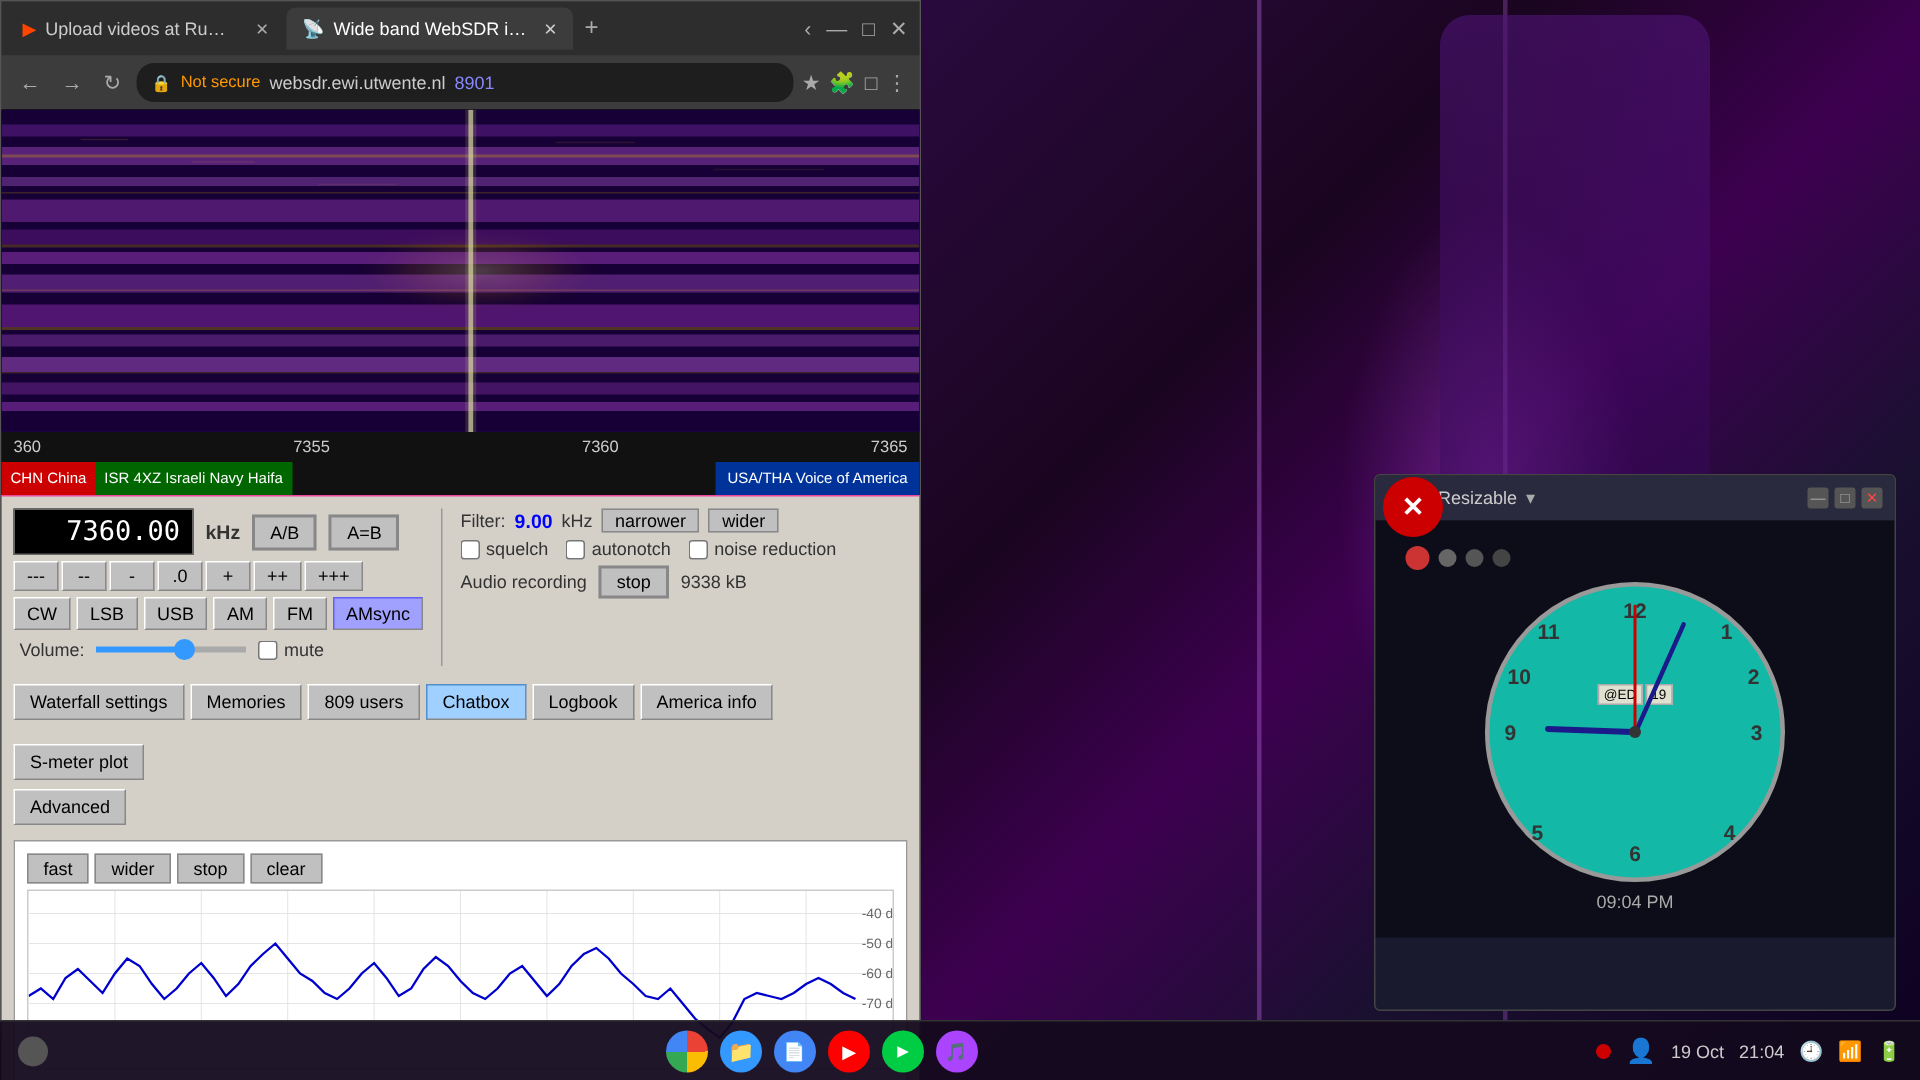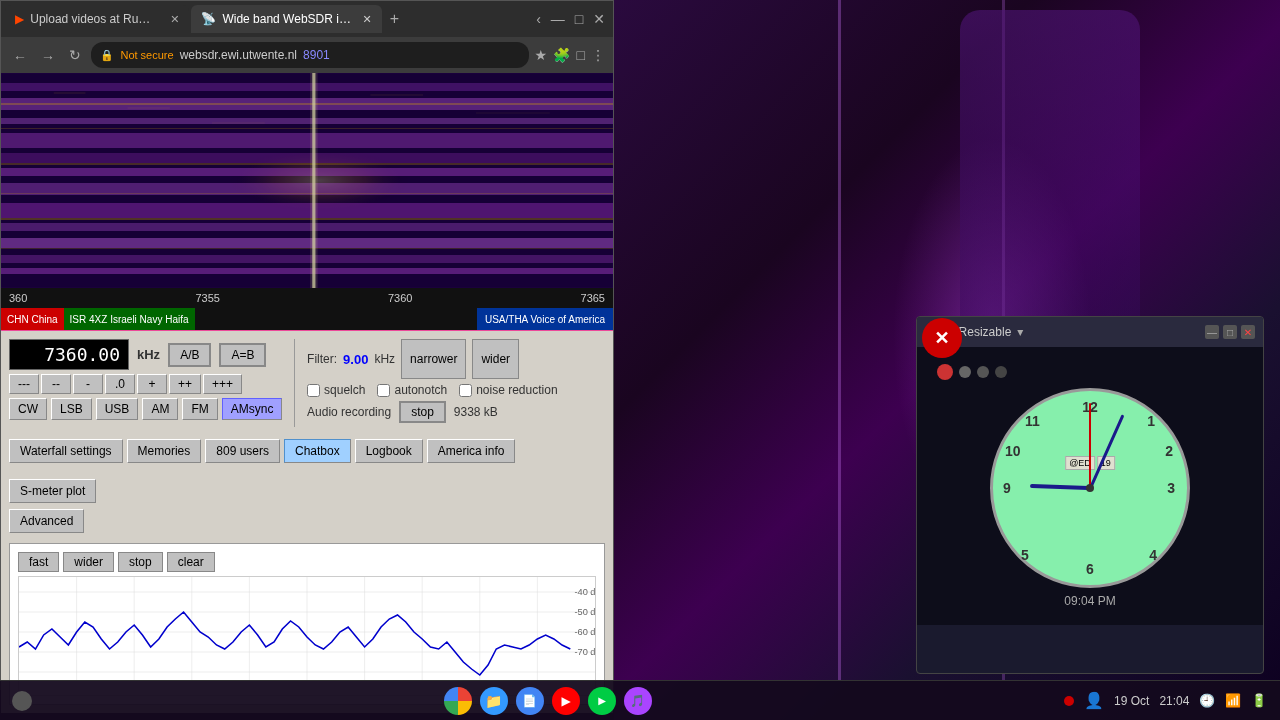--- a/index.html
+++ b/index.html
@@ -235,21 +235,21 @@
       margin-bottom: 6px;
       padding-left: 4px;
     }
 
     .filter-label { color: #333; font-size: 12px; }
     .filter-value { color: #00f; font-weight: bold; font-size: 13px; }
 
     .filter-btn {
       background: #c0c0c0;
       border: 1px solid #888;
-      padding: 12px 8px;
+      padding: 0 8px;
       font-size: 12px;
       cursor: pointer;
     }
 
     .options-row {
       display: flex;
       align-items: center;
       gap: 12px;
       margin-bottom: 6px;
       padding-left: 4px;
@@ -456,21 +456,21 @@
       flex-direction: column;
       align-items: center;
       justify-content: center;
       padding: 10px;
     }
 
     .clock-face {
       width: 200px;
       height: 200px;
       border-radius: 50%;
-      background: #86efac;
+      background: #14b8a6;
       border: 3px solid #999;
       position: relative;
       display: flex;
       align-items: center;
       justify-content: center;
     }
 
     .clock-center {
       width: 8px;
       height: 8px;
@@ -779,20 +779,28 @@
 
           <div class="mode-row mb6">
             <button class="mode-btn">CW</button>
             <button class="mode-btn">LSB</button>
             <button class="mode-btn">USB</button>
             <button class="mode-btn">AM</button>
             <button class="mode-btn">FM</button>
             <button class="mode-btn active">AMsync</button>
           </div>
 
+          <div class="volume-row mb4">
+            <span class="vol-label">Volume:</span>
+            <input type="range" class="vol-slider" min="0" max="100" value="60" style="">
+            <label class="mute-item">
+              <input type="checkbox" style="">
+              <span>mute</span>
+            </label>
+          </div>
         </div>
 
         <div class="col-right">
 
           <div class="filter-row mb4">
             <span class="filter-label">Filter:</span>
             <span class="filter-value">9.00</span>
             <span class="filter-label">kHz</span>
             <button class="filter-btn">narrower</button>
             <button class="filter-btn">wider</button>

